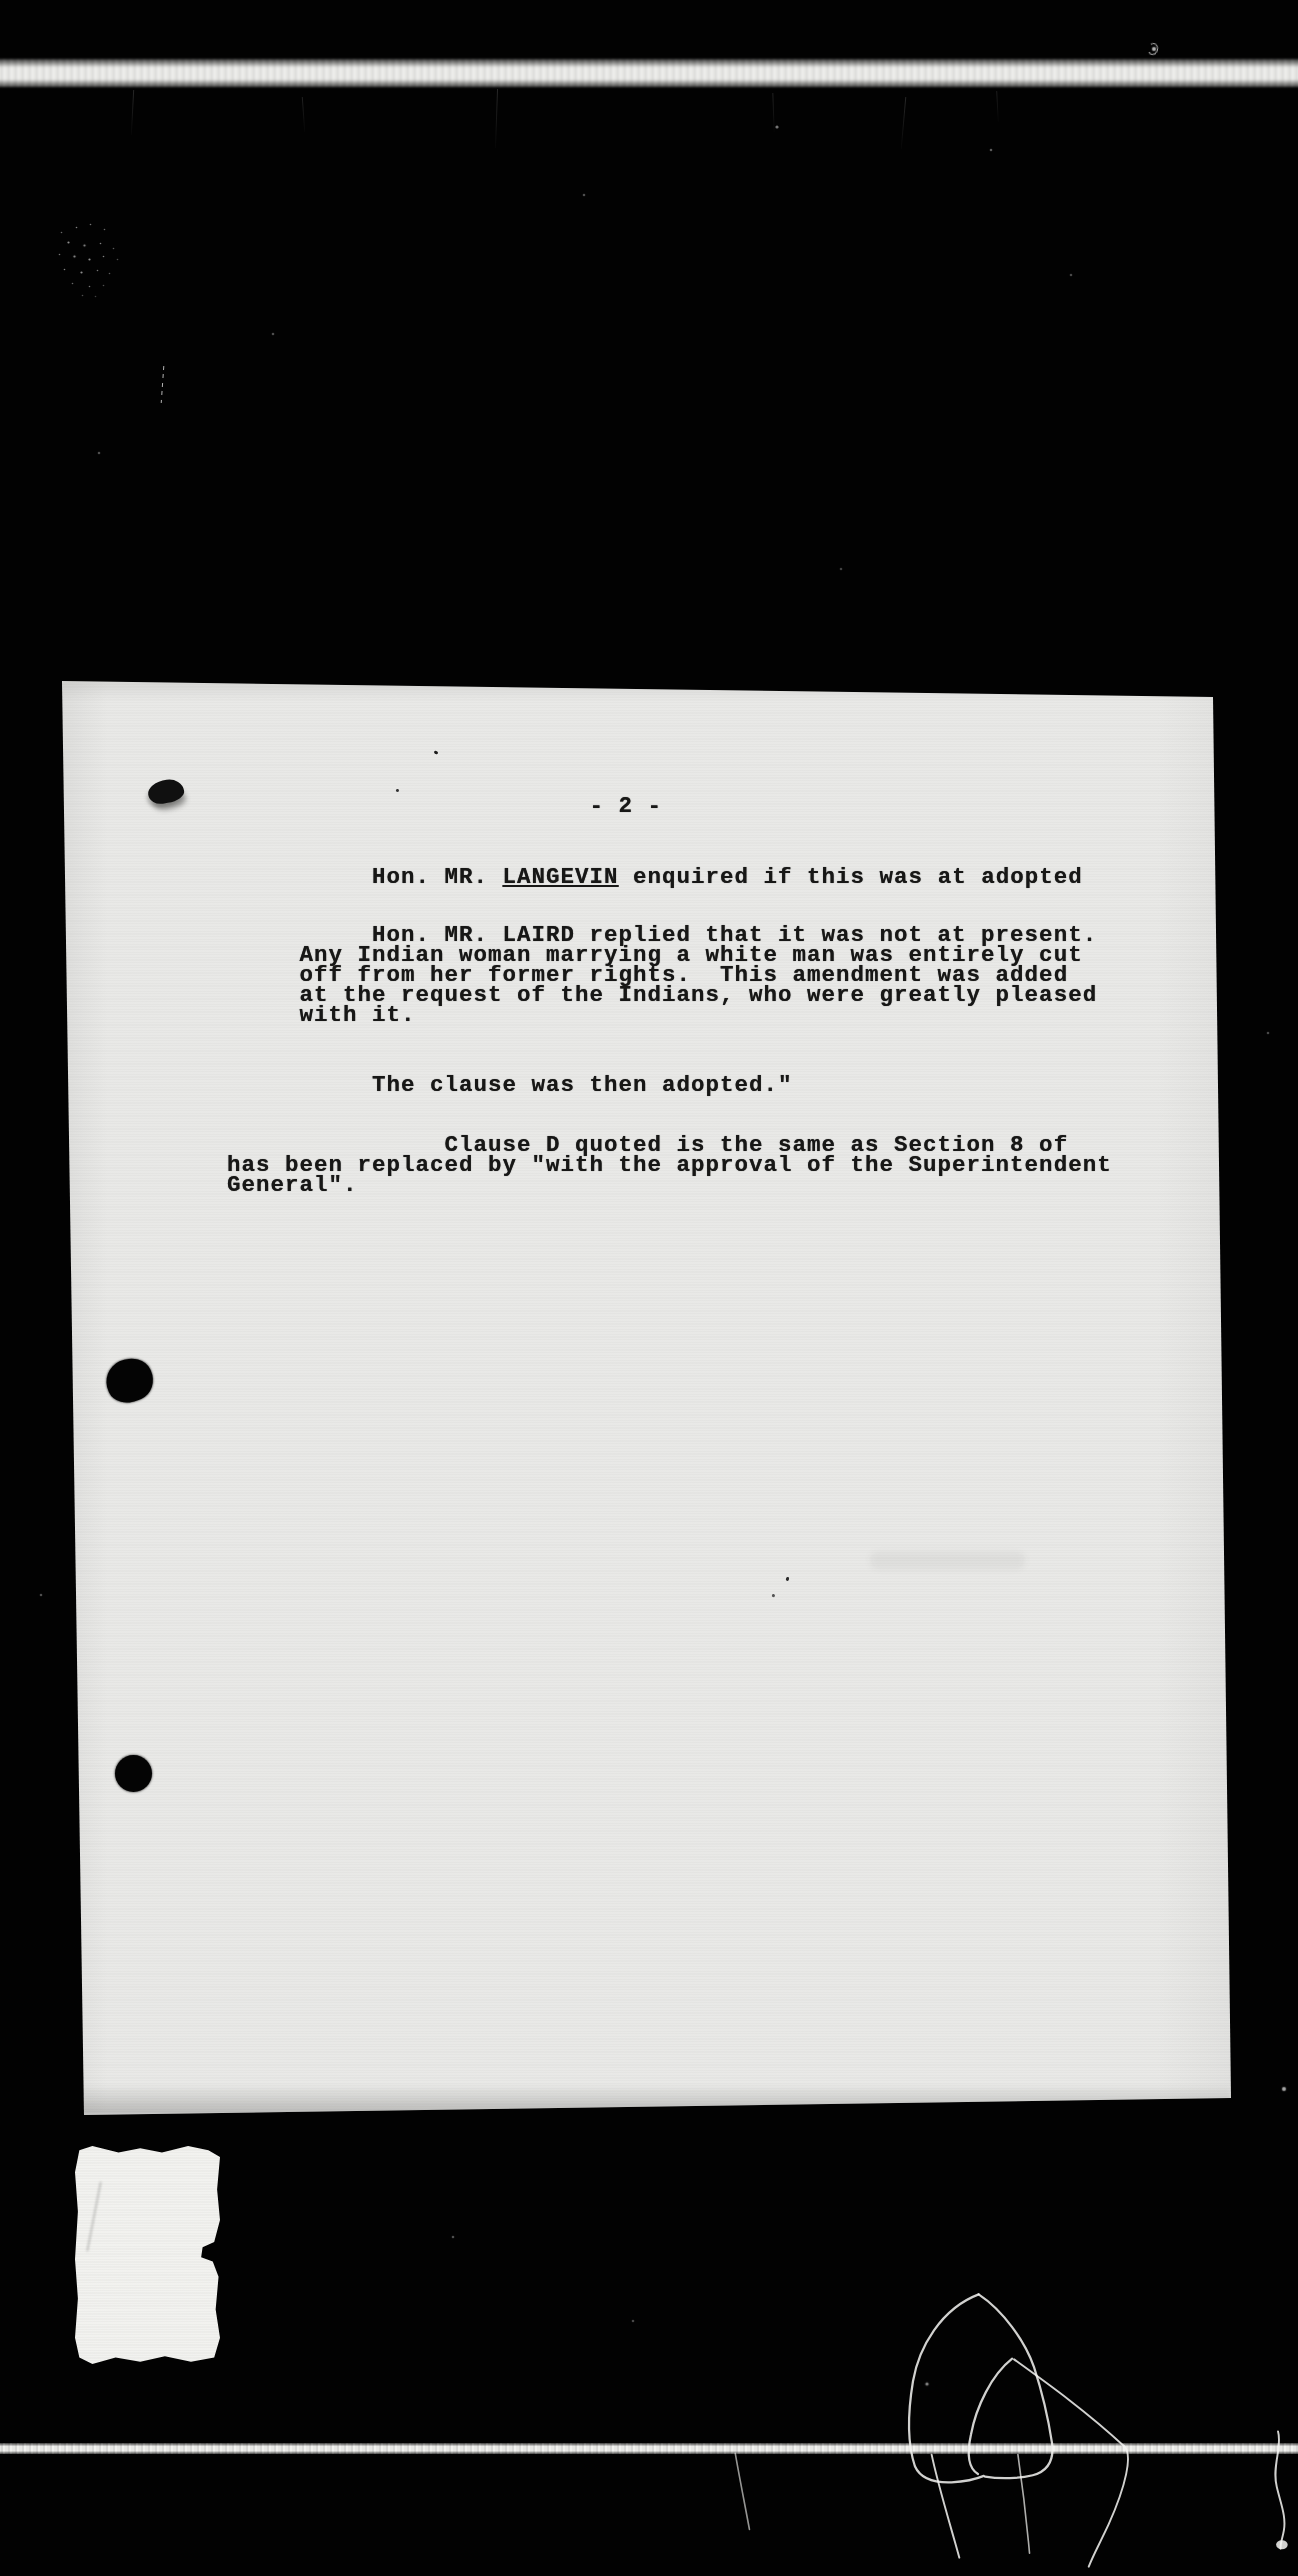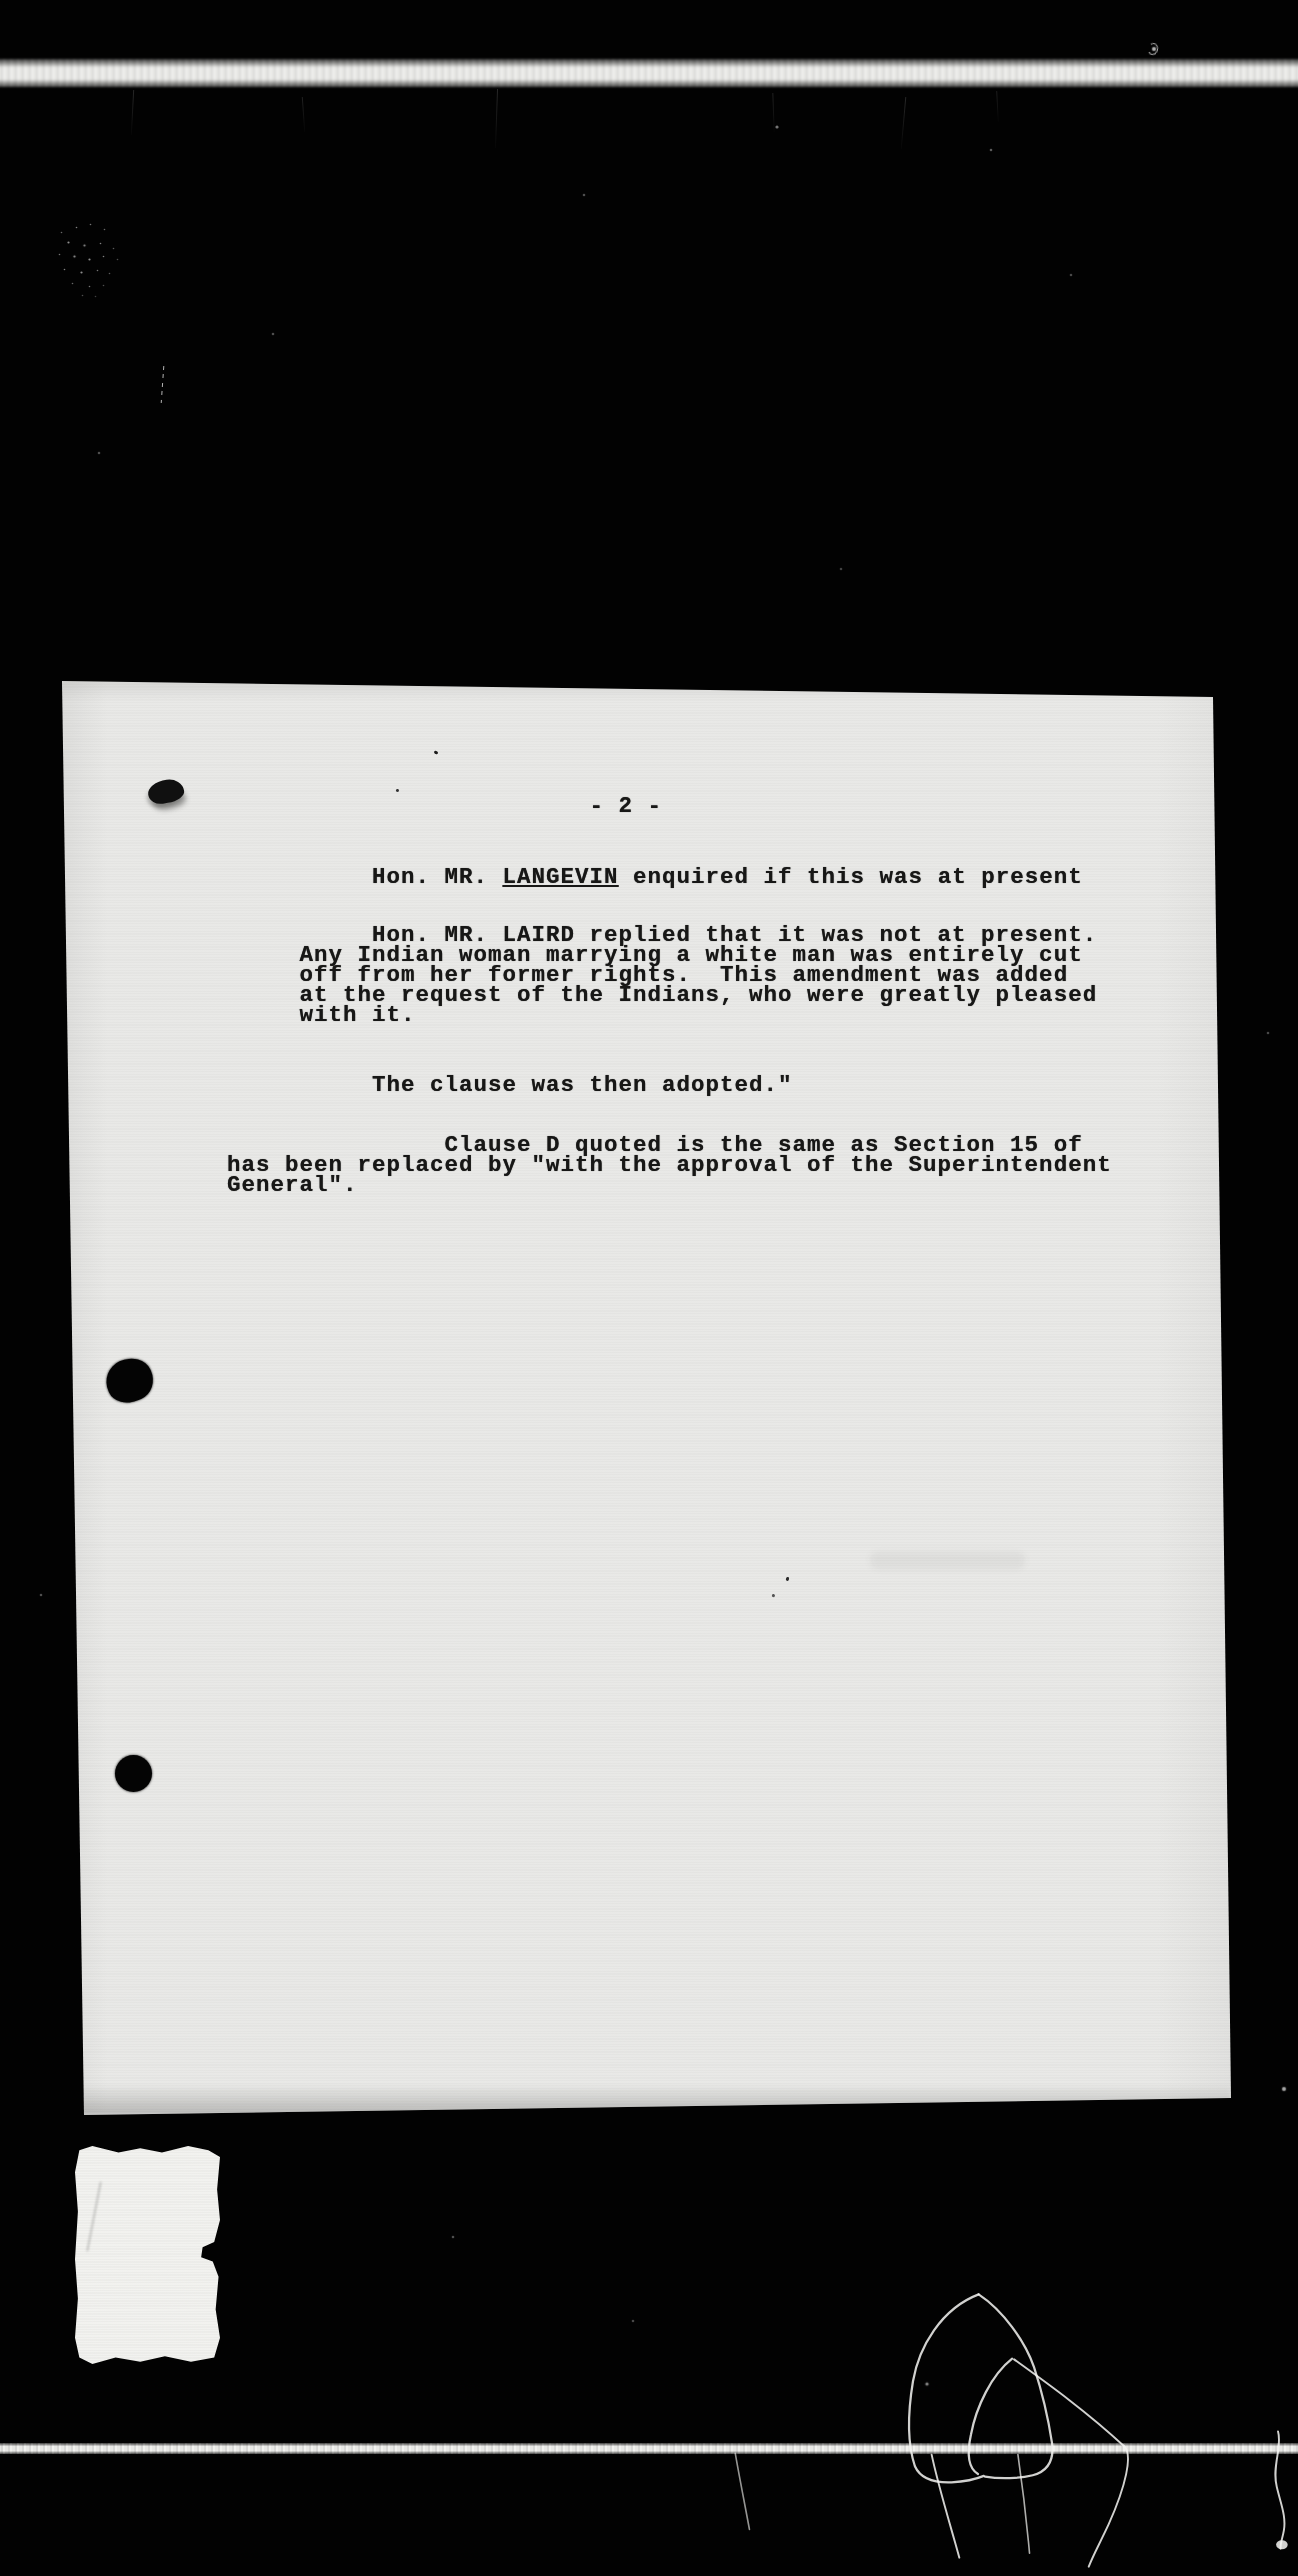--- a/index.html
+++ b/index.html
@@ -147,24 +147,24 @@
     <div class="paper-speck ps-2"></div>
     <div class="paper-speck ps-3"></div>
     <div class="paper-speck ps-4"></div>
     <div class="ghost-blur"></div>
 
     <div class="punch-hole hole-1"></div>
     <div class="punch-hole hole-2"></div>
 
     <div class="text-layer">
         <div class="text-block" style="top: 115px;"><div><span>                         - 2 -</span></div></div>
-        <div class="text-block" style="top: 186px;"><div><span>          Hon. MR. </span><span class="u">LANGEVIN</span><span> enquired if this was at present</span></div></div>
+        <div class="text-block" style="top: 186px;"><div><span>          Hon. MR. </span><span class="u">LANGEVIN</span><span> enquired if this was at adopted</span></div></div>
         <div class="text-block" style="top: 244px;"><div><span>          Hon. MR. LAIRD replied that it was not at present.</span></div><div><span>     Any Indian woman marrying a white man was entirely cut</span></div><div><span>     off from her former rights.  This amendment was added</span></div><div><span>     at the request of the Indians, who were greatly pleased</span></div><div><span>     with it.</span></div></div>
         <div class="text-block" style="top: 394px;"><div><span>          The clause was then adopted."</span></div></div>
-        <div class="text-block" style="top: 454px;"><div><span>               Clause D quoted is the same as Section 15 of</span></div><div><span>has been replaced by "with the approval of the Superintendent</span></div><div><span>General".</span></div></div>
+        <div class="text-block" style="top: 454px;"><div><span>               Clause D quoted is the same as Section 8 of</span></div><div><span>has been replaced by "with the approval of the Superintendent</span></div><div><span>General".</span></div></div>
       </div>
   </div>
 
   <div class="splice-patch">
     <div class="splice-crease"></div>
   </div>
 
   <svg class="scratch-svg" width="1298" height="2576" viewBox="0 0 2016 4000">
     <g fill="none" stroke="rgba(246,246,243,0.85)" stroke-width="3.5" stroke-linecap="round">
       <path d="M1520,3563 C1462,3585 1427,3645 1418,3698 C1408,3758 1411,3800 1421,3830 C1430,3850 1452,3856 1478,3855 C1498,3854 1516,3850 1528,3845"></path>

